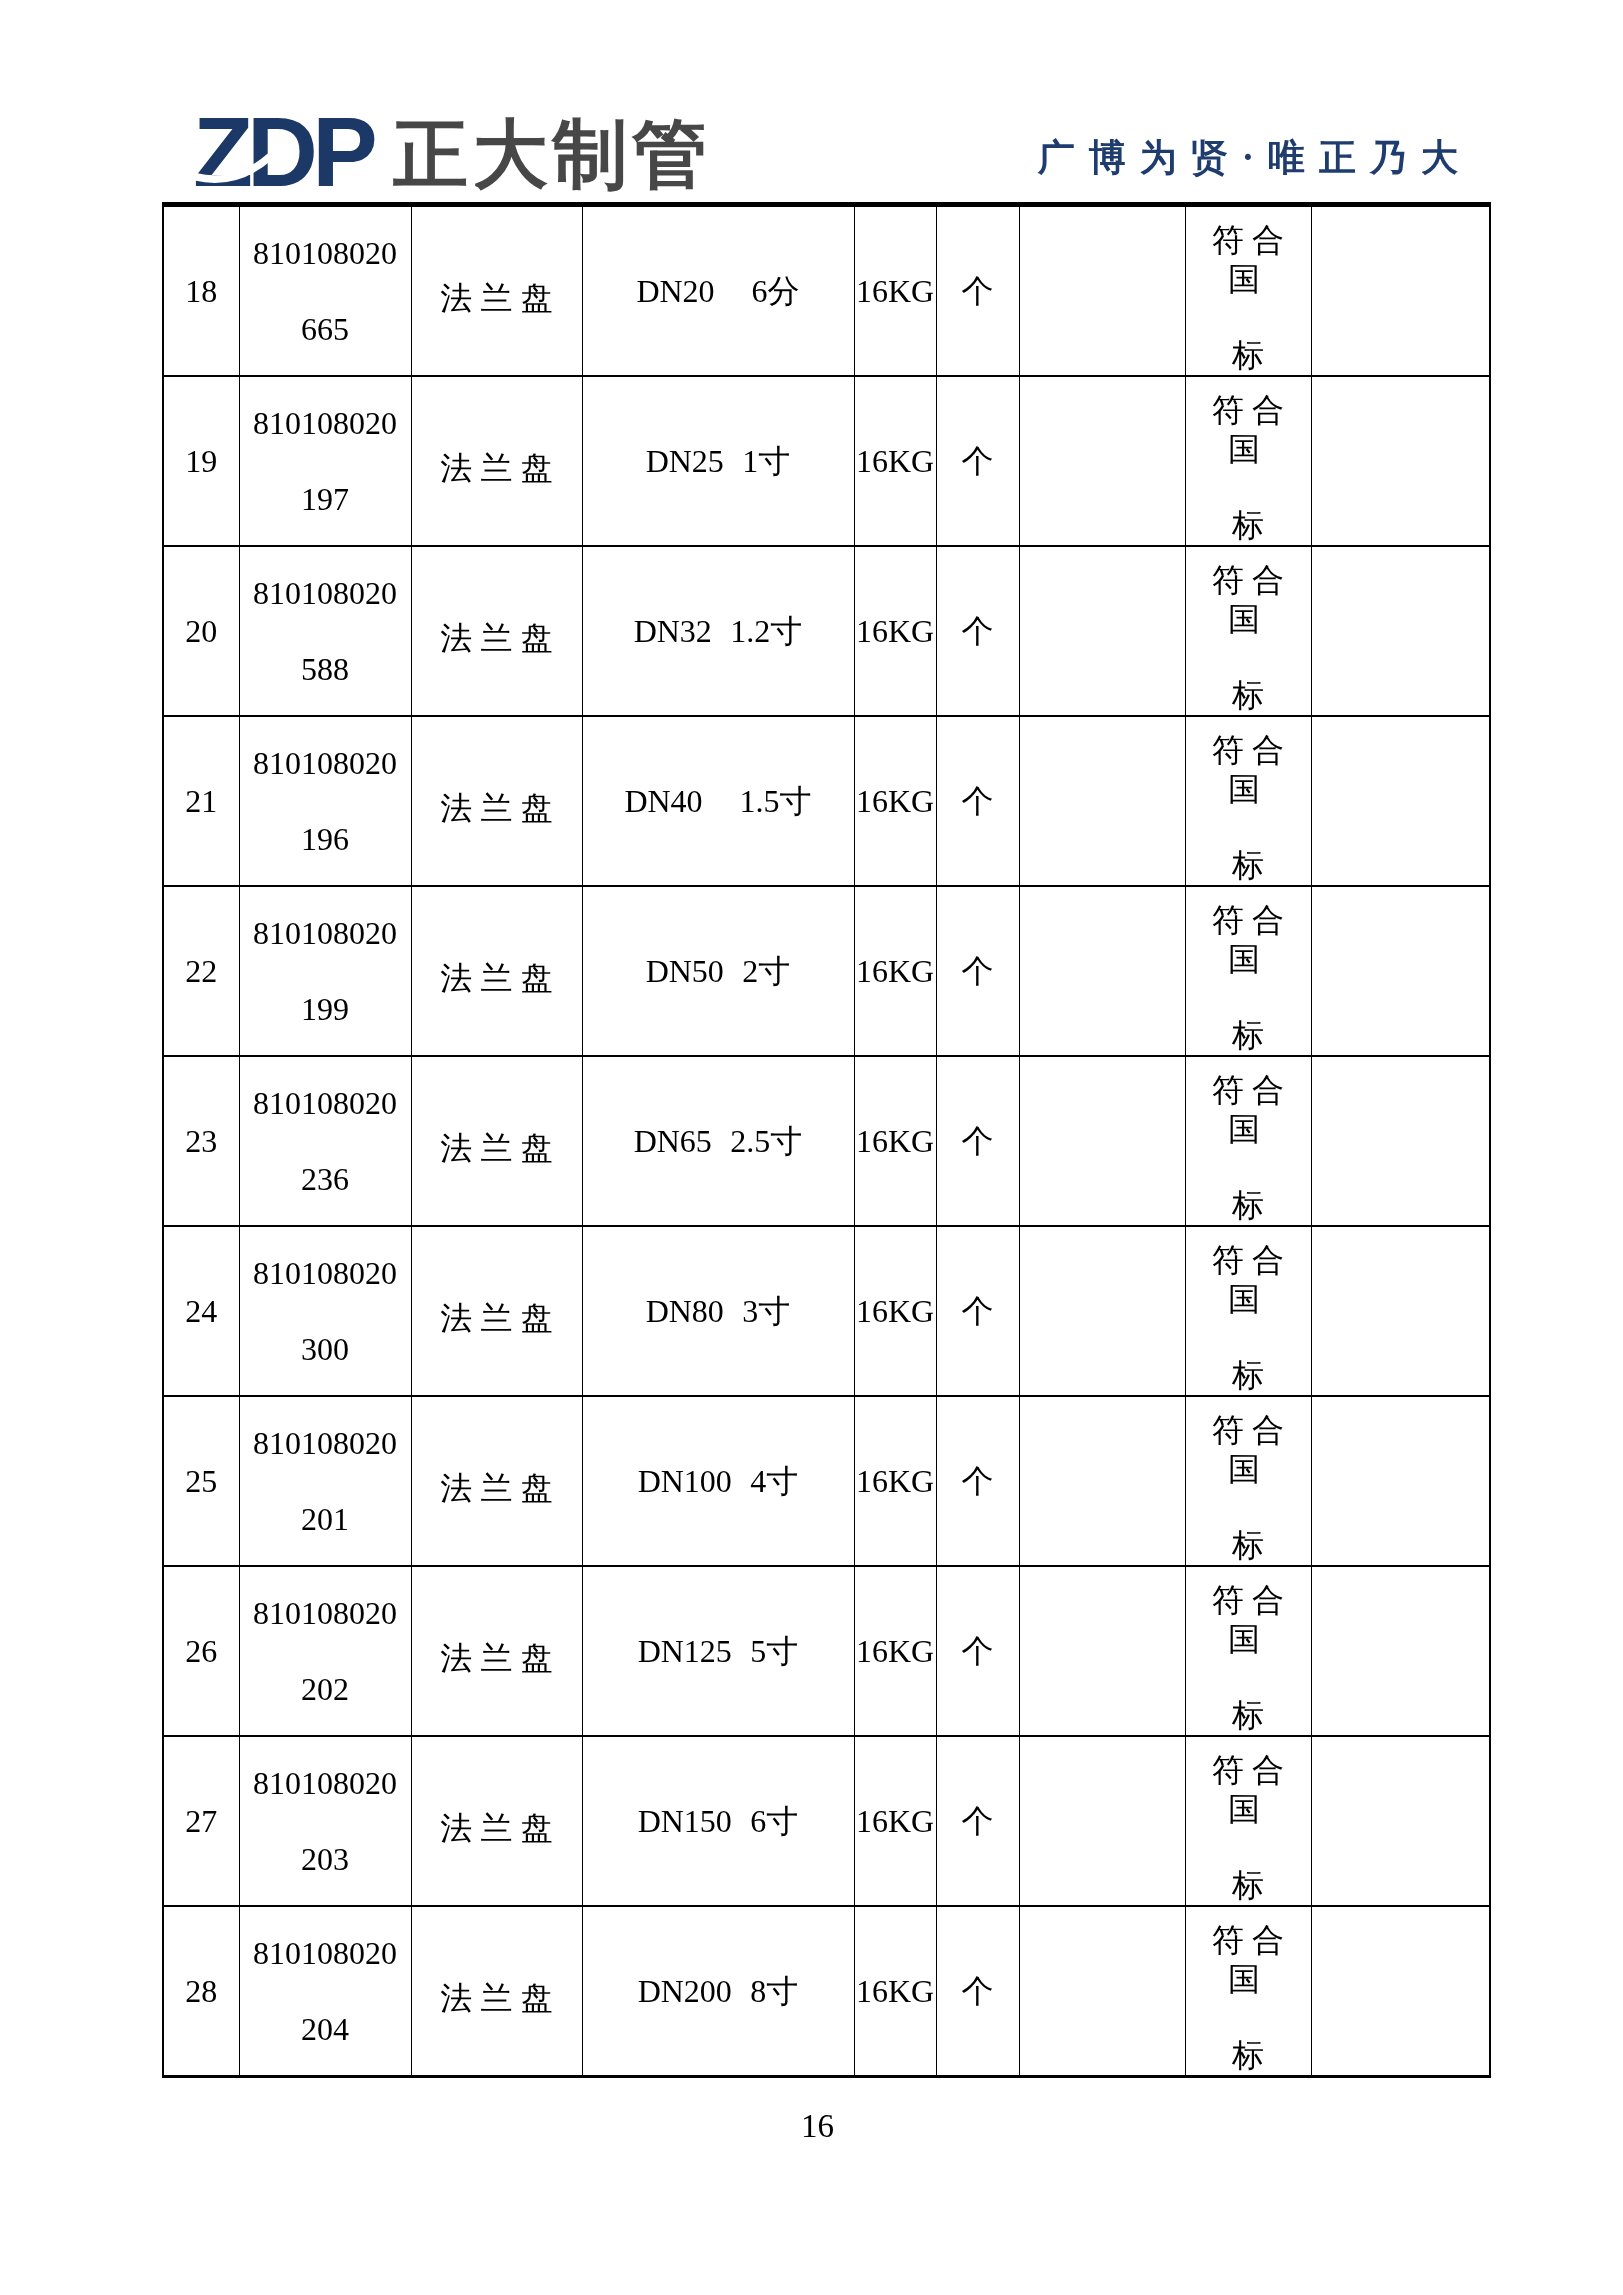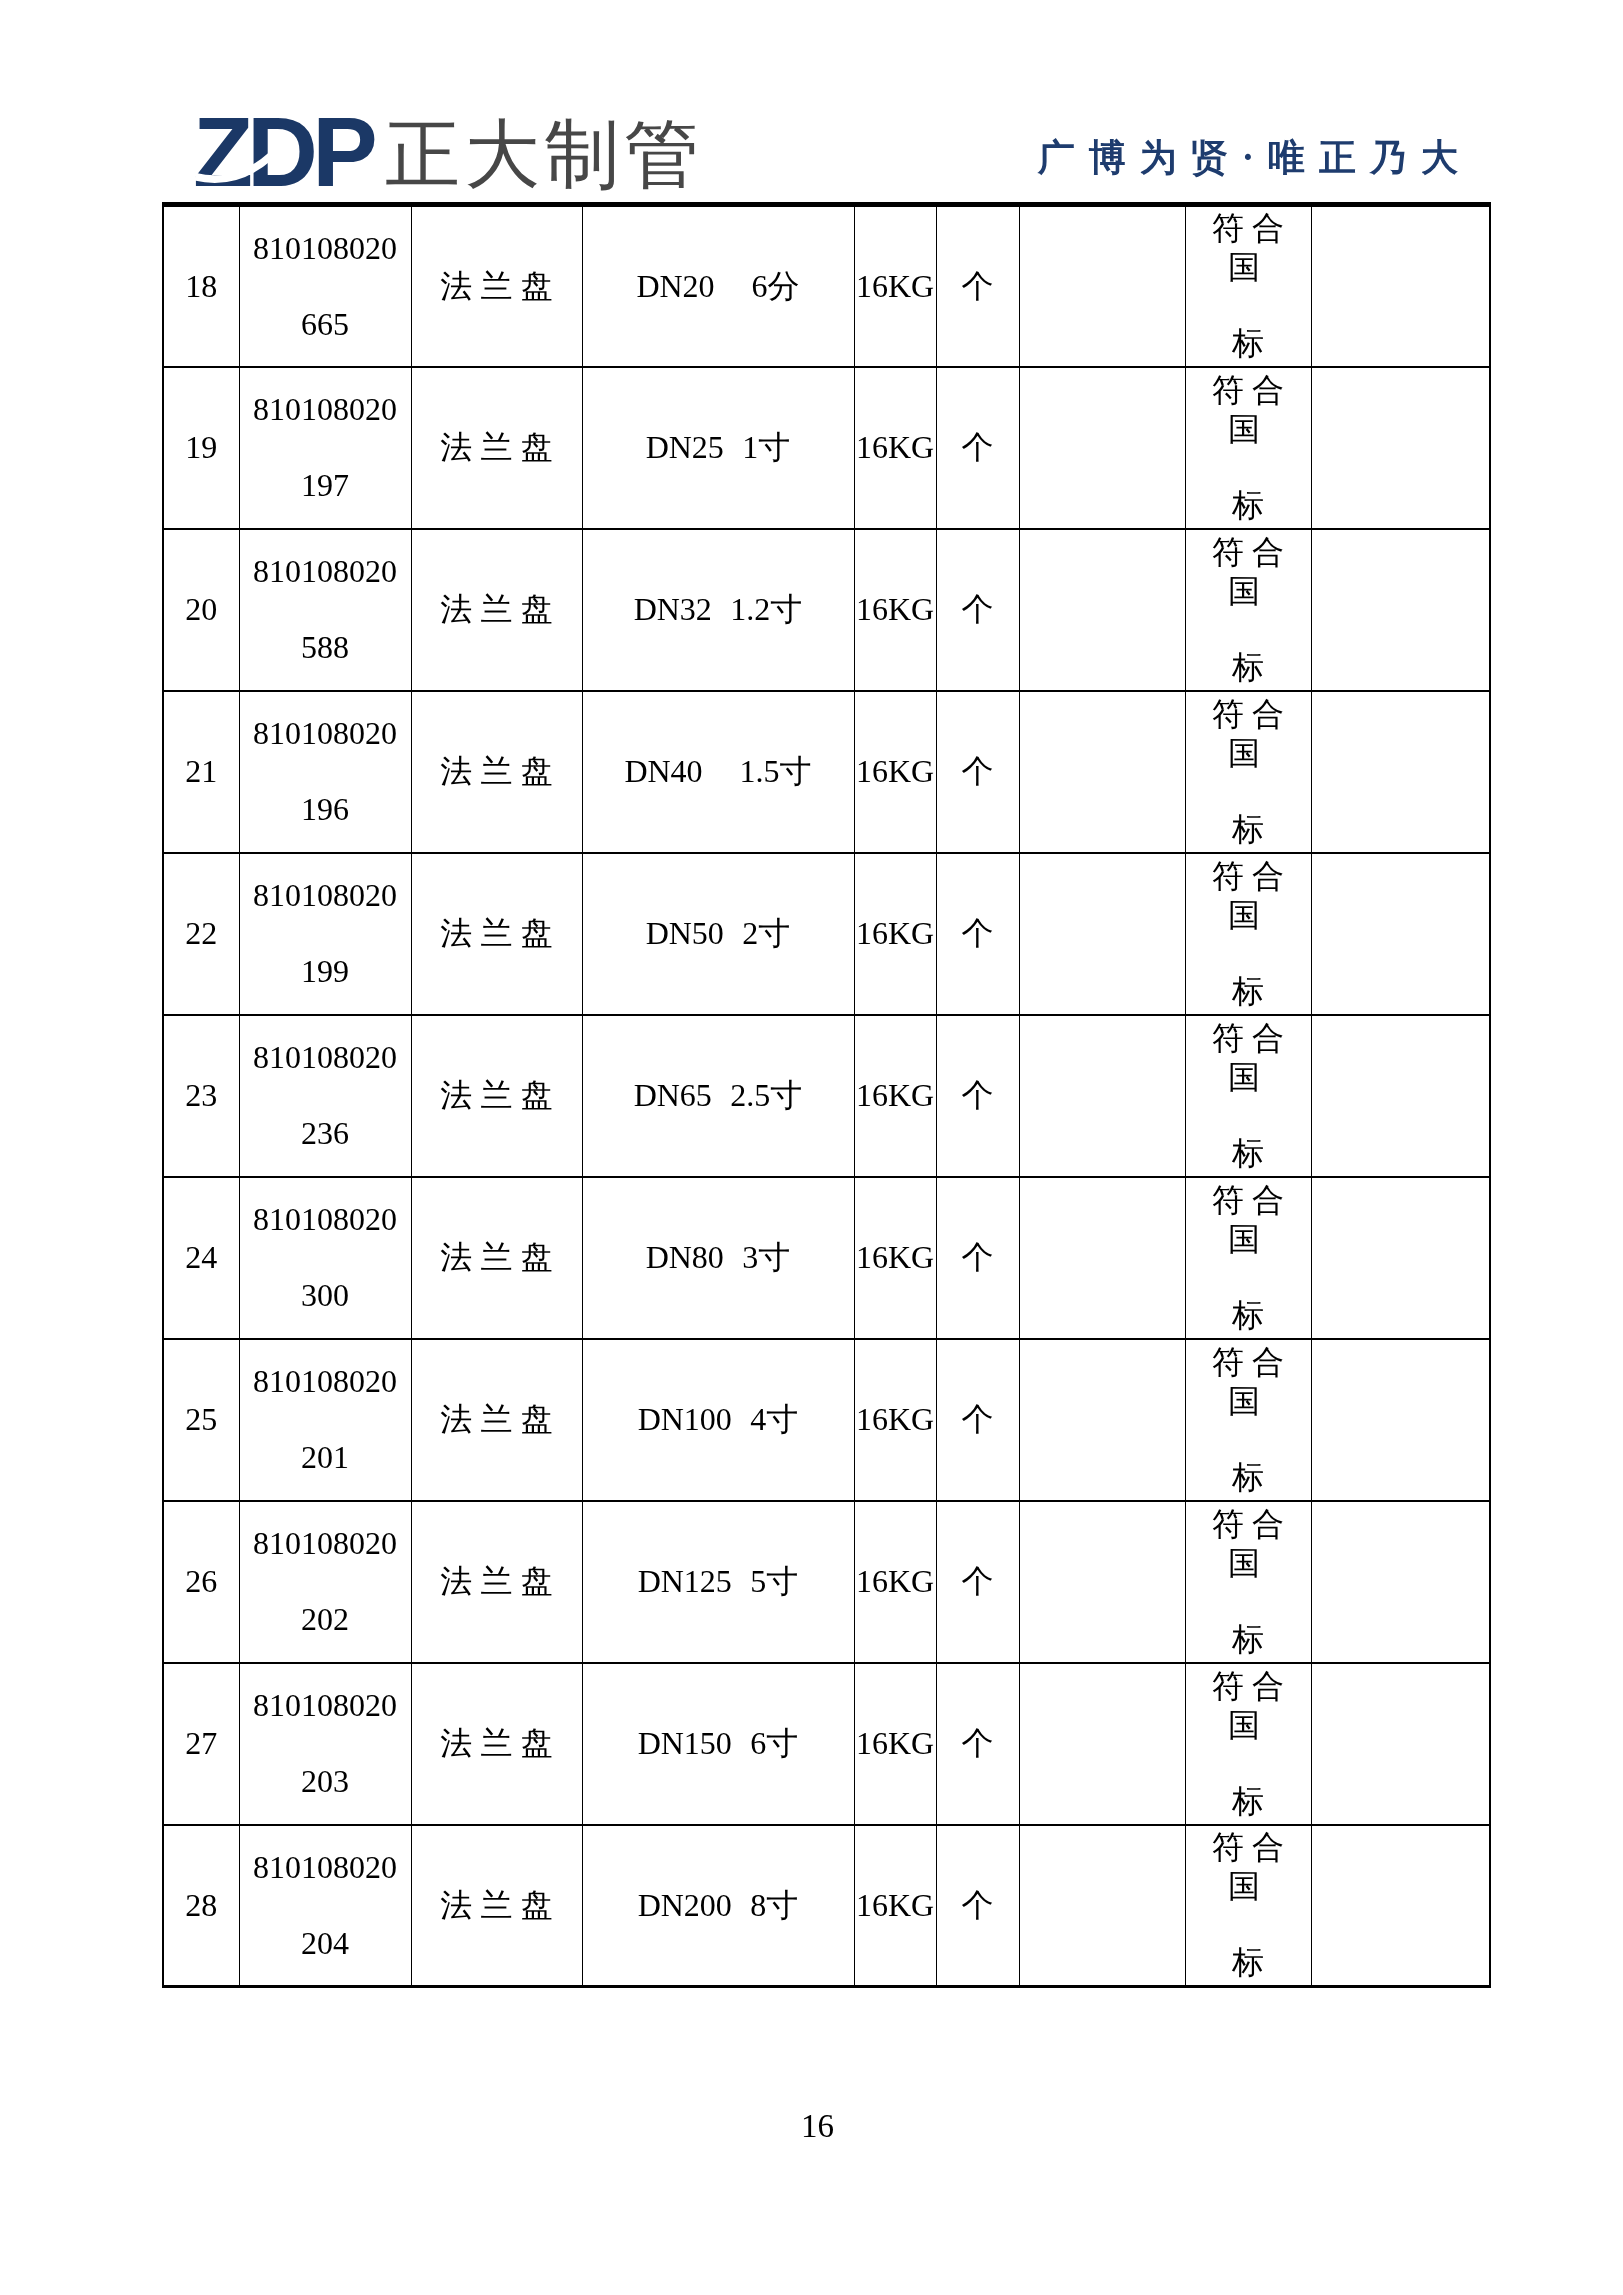--- a/index.html
+++ b/index.html
@@ -15,25 +15,25 @@
 
   
   .header {
     position: absolute;
     left: 193px; top: 110px;
     display: flex; align-items: center;
   }
   .logo-mark { display:block; }
   .logo-cn {
     font-family: "Liberation Sans", sans-serif;
-    font-weight: 400;
+    font-weight: 700;
     font-size: 75px;
     color: #474747;
     letter-spacing: 4.7px;
-    margin-left: 5px;
+    margin-left: 13px;
     line-height: 1;
   }
   .slogan {
     position: absolute;
     right: 151px; top: 138px;
     font-family: "Liberation Serif", serif;
     font-weight: bold;
     font-size: 37px;
     letter-spacing: 14px;
     color: #1e3c6e;
@@ -68,21 +68,21 @@
   }
   table.grid tr { height: 162px; }
 
   .one  { text-align: center; line-height: 1.2; }
   .two  {
     display: flex; flex-direction: column;
     justify-content: center; align-items: center;
     row-gap: 37px;
     line-height: 39px;
   }
-  .cjk-space { letter-spacing: 8.2px; text-indent: 8.2px; }
+  .cjk-space { letter-spacing: 8.2px; text-indent: 8.2px; margin-top: 14px; }
   .spec { word-spacing: 10.5px; white-space: pre; }
 
   
   .page-number {
     position: absolute;
     left: 12px; right: 0;
     top: 2108px;
     text-align: center;
     font-size: 33px;
     font-family: "Liberation Serif", serif;

